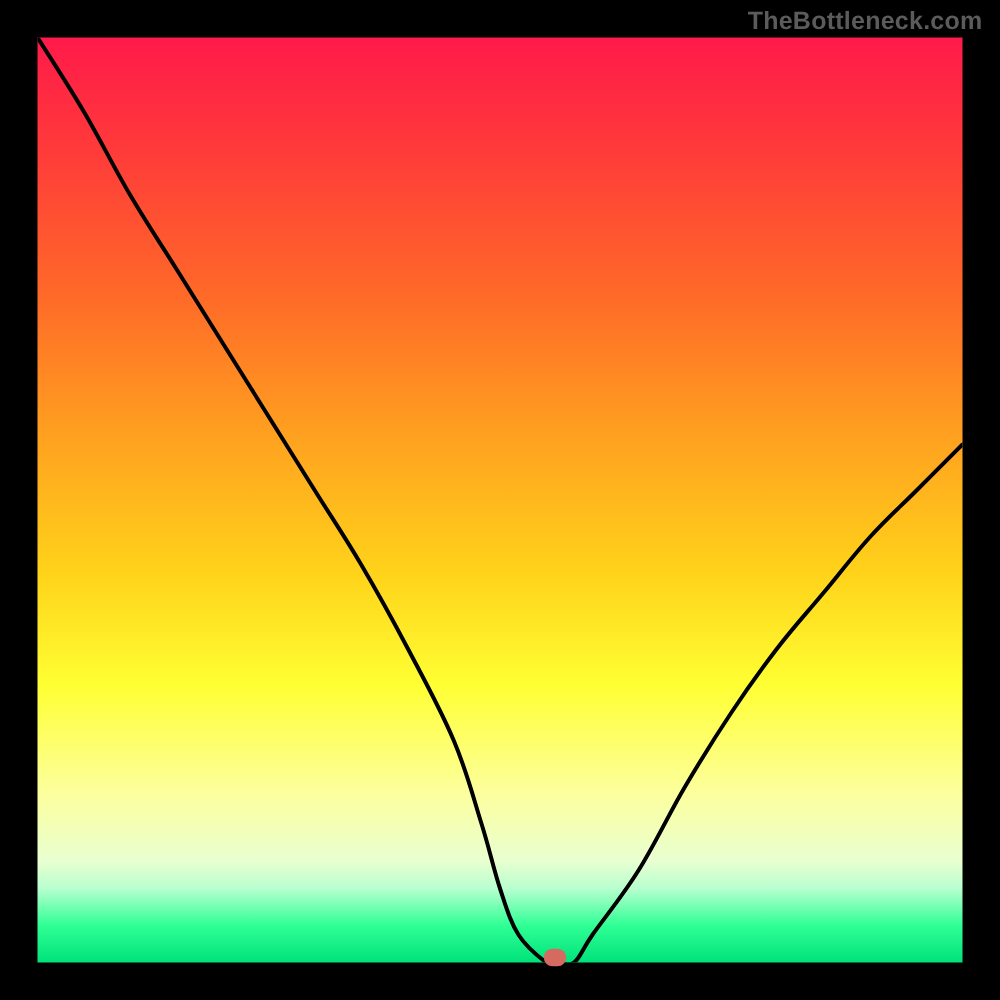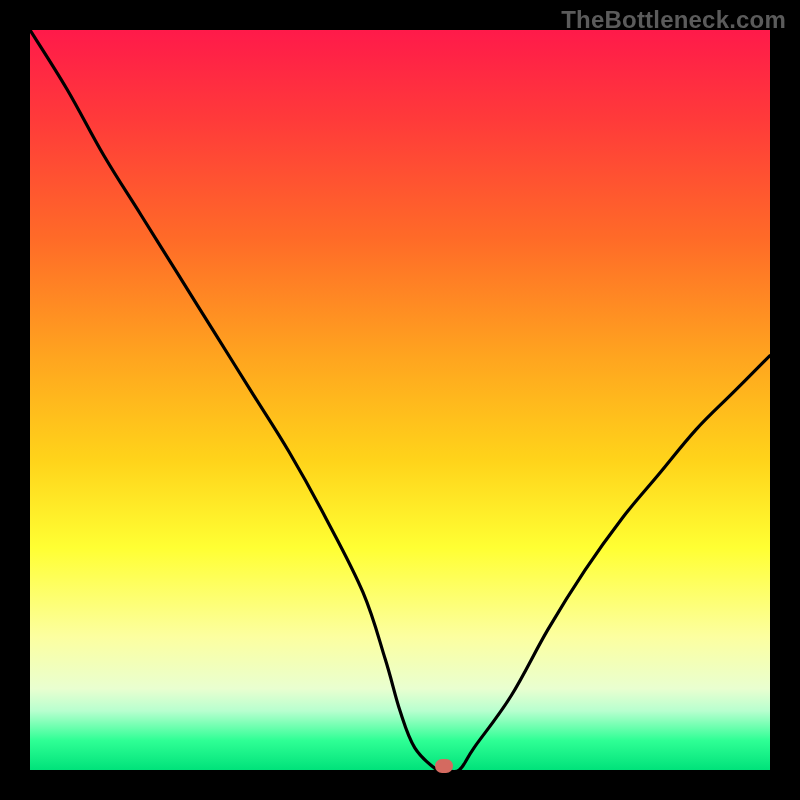--- a/index.html
+++ b/index.html
@@ -43,21 +43,21 @@
     left: 0;
     top: 0;
     width: 740px;
     height: 740px;
   }
   .watermark {
     position: absolute;
     top: 6px;
     right: 14px;
     color: #5b5b5b;
-    font-size: 24px;
+    font-size: 20px;
     font-weight: 600;
     letter-spacing: 0.2px;
     user-select: none;
     text-align: center;
   }
   .minpoint {
     position: absolute;
     width: 18px;
     height: 14px;
     background: #d46a60;

